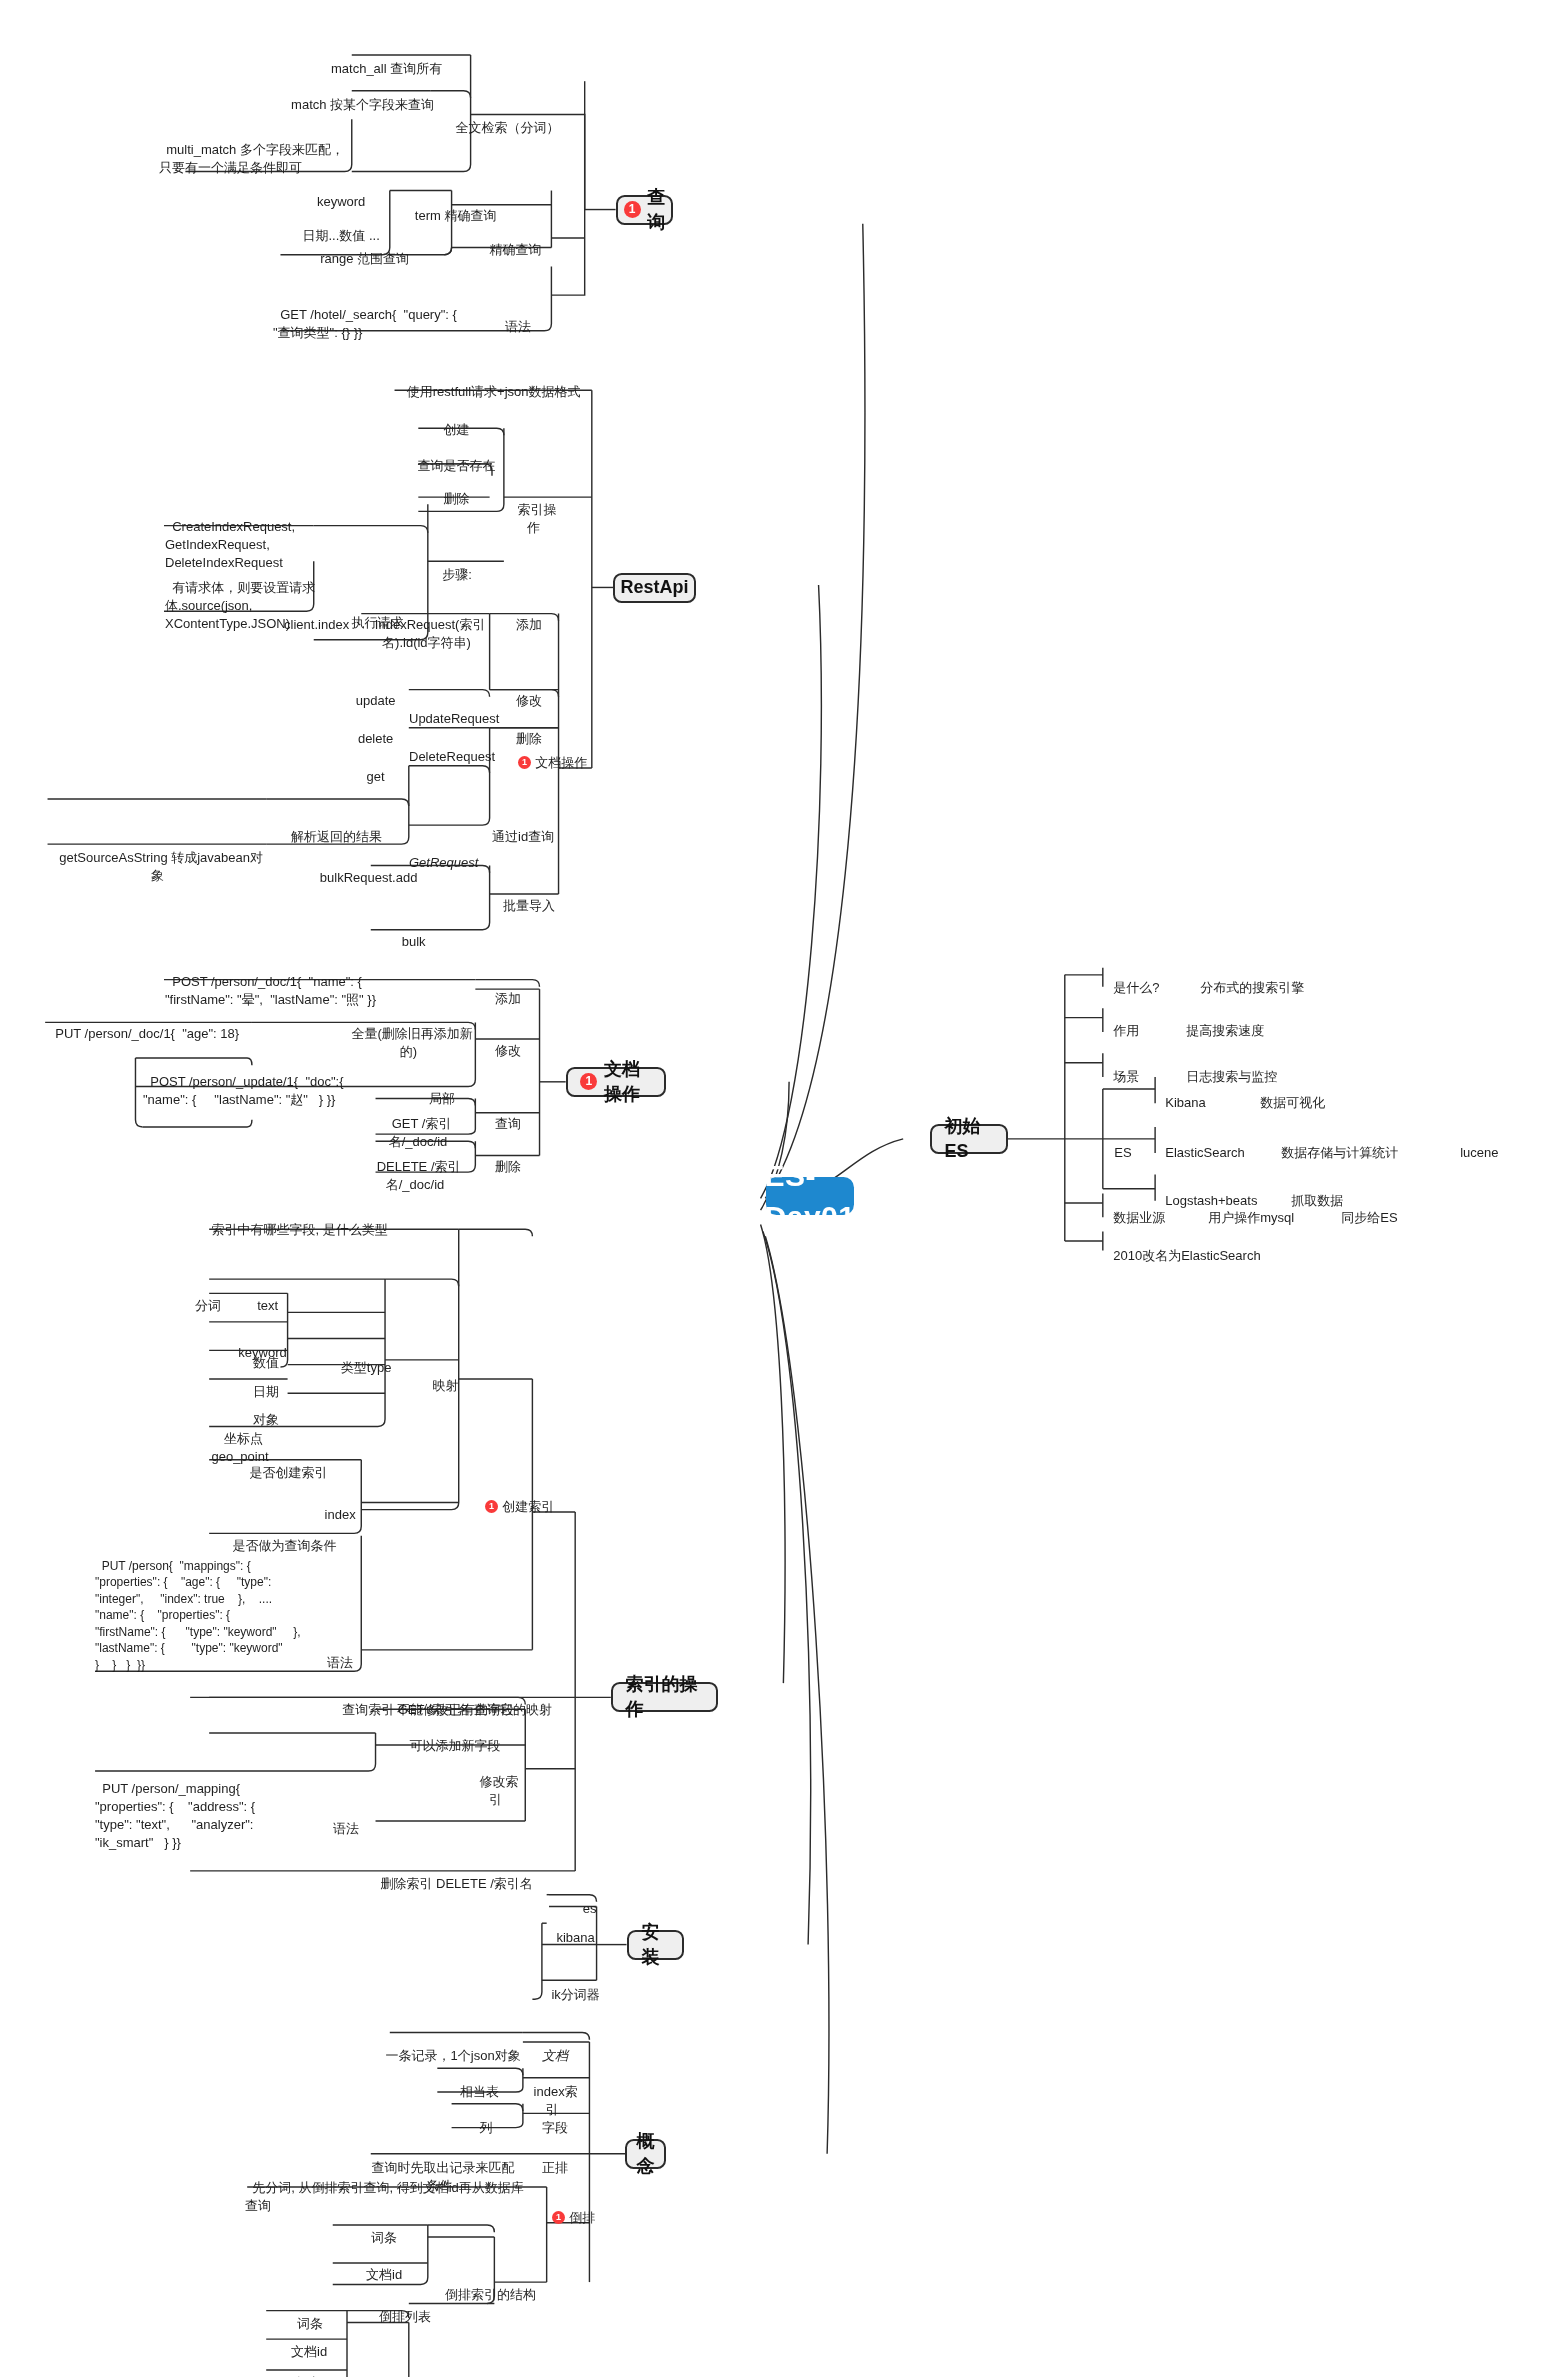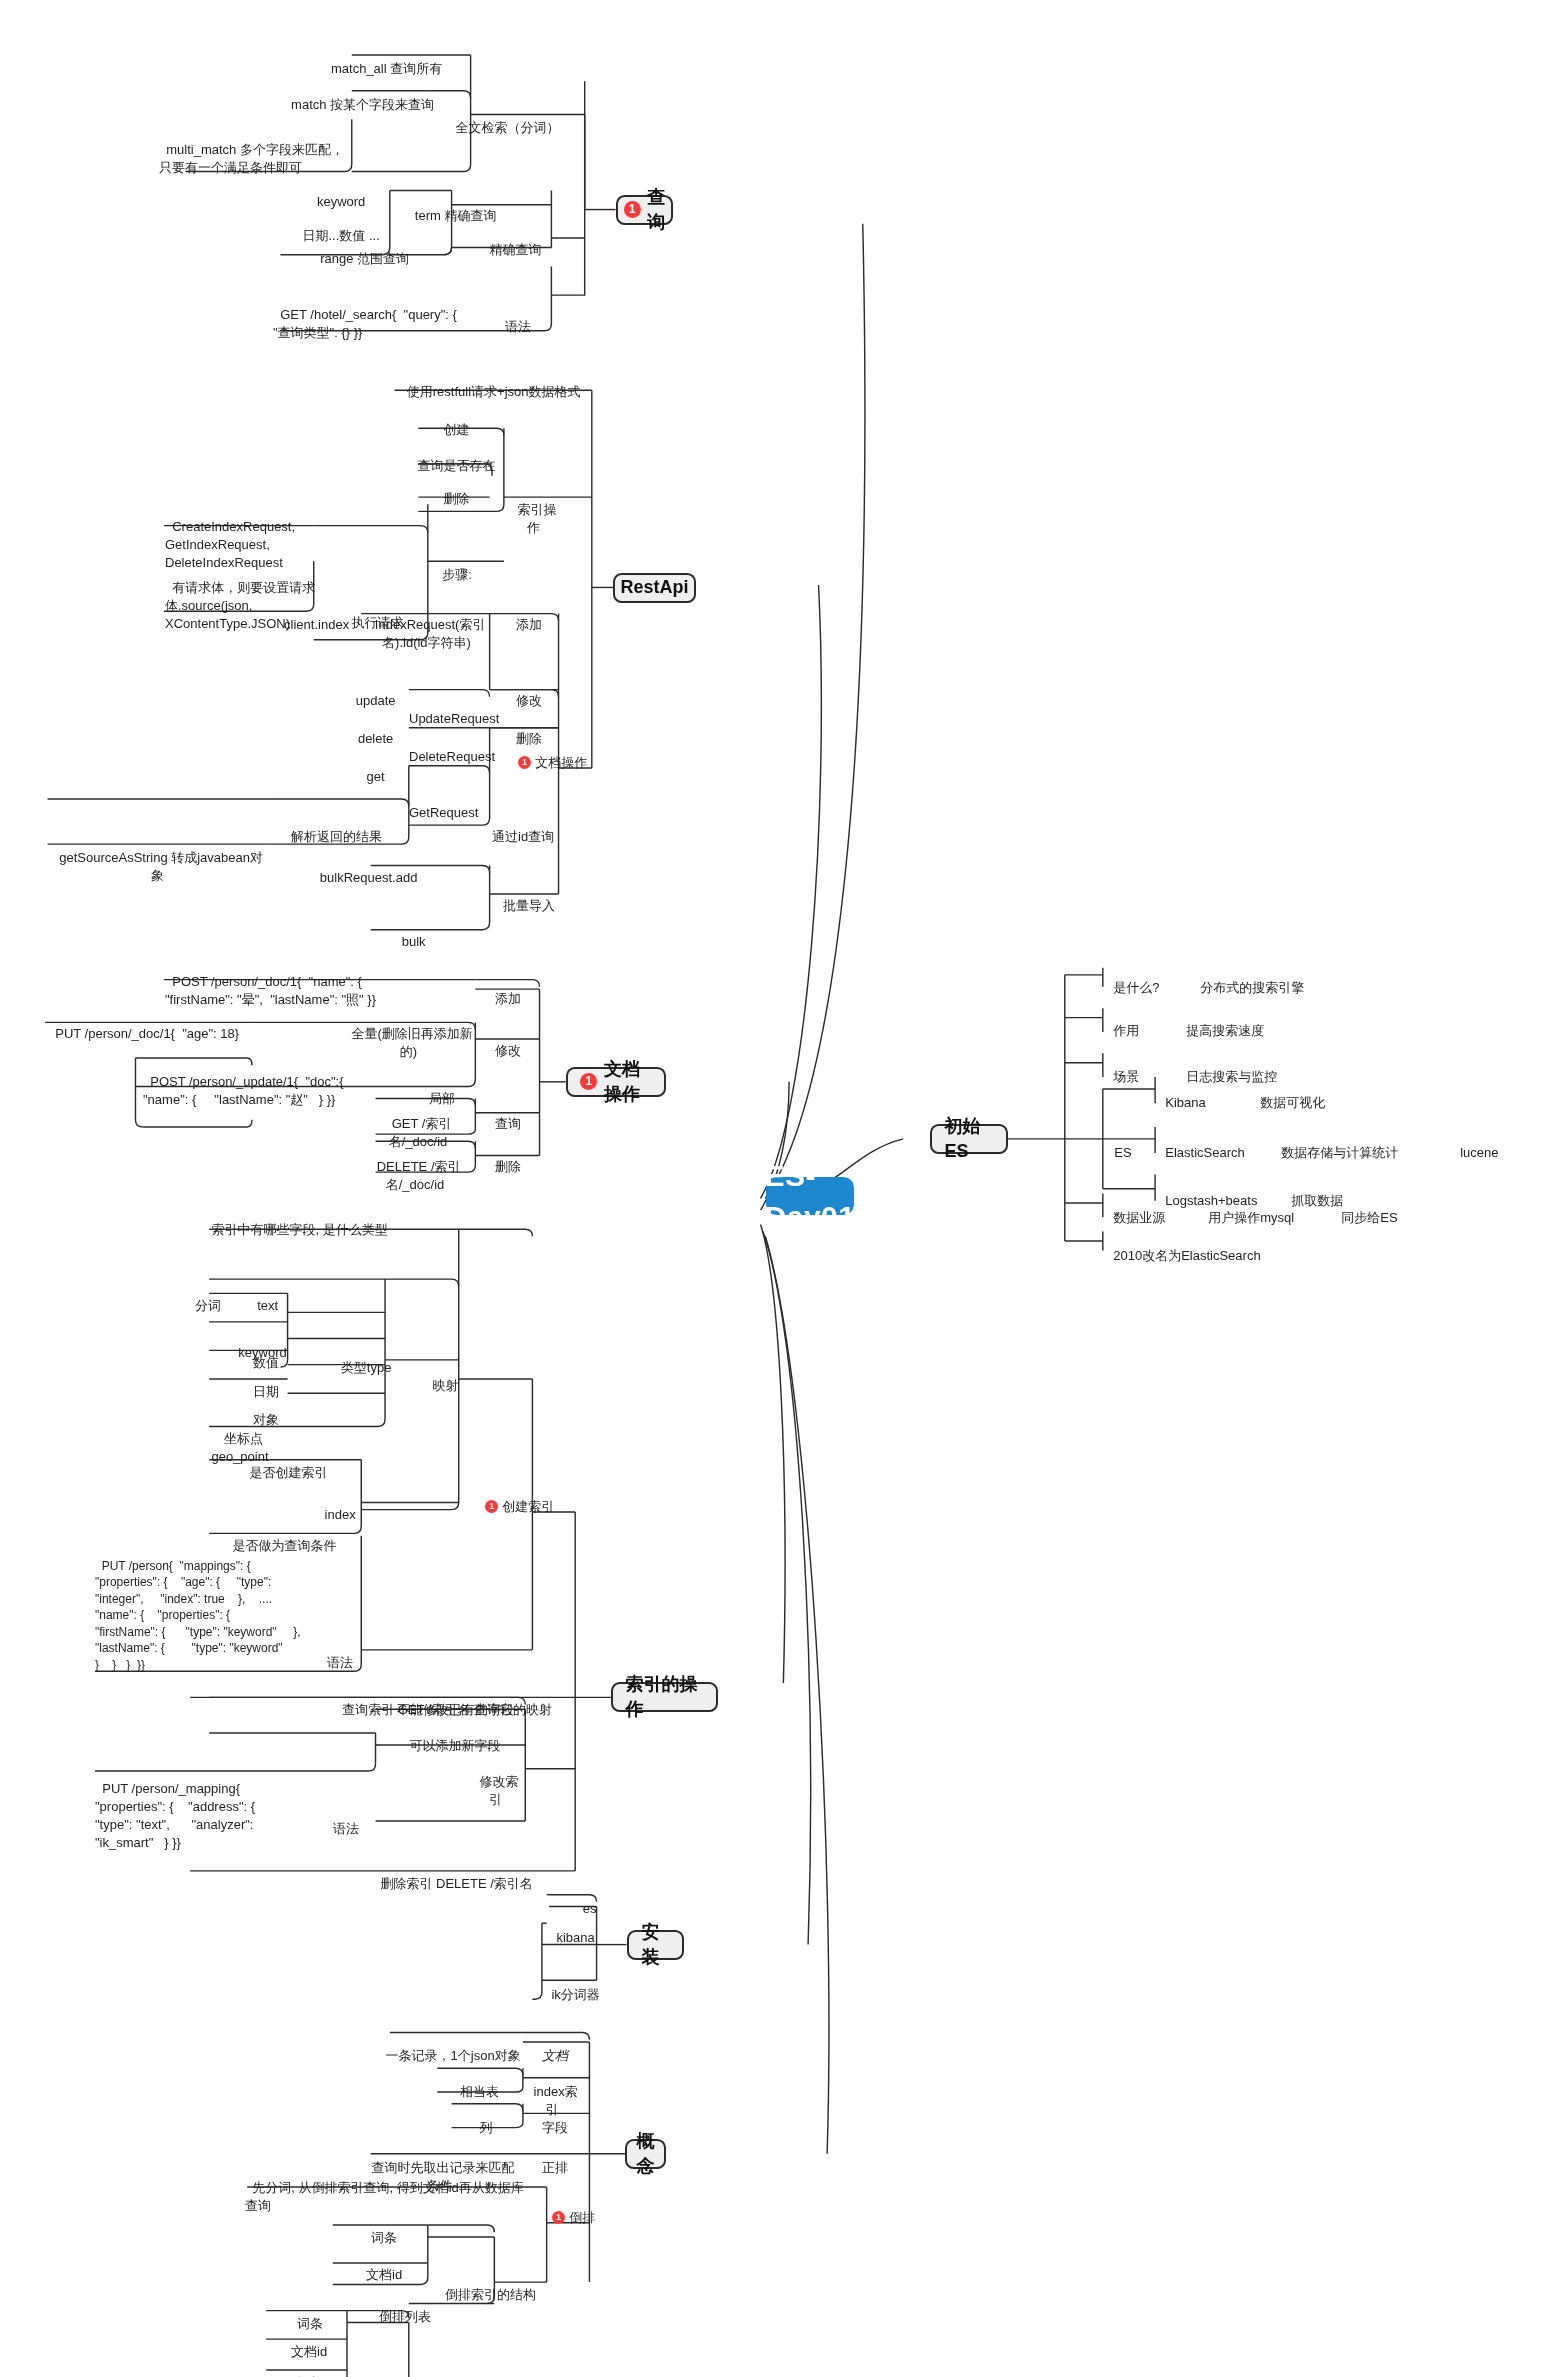--- a/index.html
+++ b/index.html
@@ -353,21 +353,21 @@
 
 <div class="node t c" style="left:490px;top:712px;width:71px;">
   <span>删除</span></div>
 <div class="node t c" style="left:409px;top:712px;width:86px;">
   <span>DeleteRequest</span></div>
 <div class="node t c" style="left:333px;top:712px;width:78px;">
   <span>delete</span></div>
 
 <div class="node t c" style="left:478px;top:810px;width:83px;">
   <span>通过id查询</span></div>
-<div class="node t c" style="left:397px;top:786px;width:86px;">
+<div class="node t c" style="left:397px;top:836px;width:86px;font-style:italic;">
   <span>GetRequest</span></div>
 <div class="node t c" style="left:333px;top:750px;width:78px;">
   <span>get</span></div>
 
 <div class="node t c" style="left:269px;top:810px;width:128px;">
   <span>解析返回的结果</span></div>
 <div class="node t c" style="left:48px;top:831px;width:219px;">
   <span>getSourceAsString 转成javabean对象</span></div>
 
 <div class="node t c" style="left:490px;top:879px;width:71px;">

